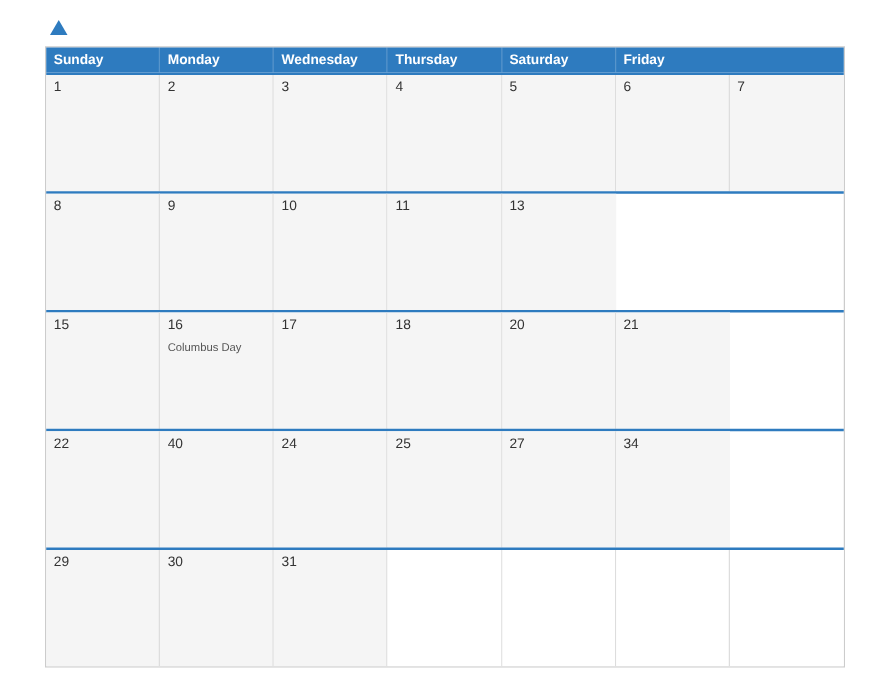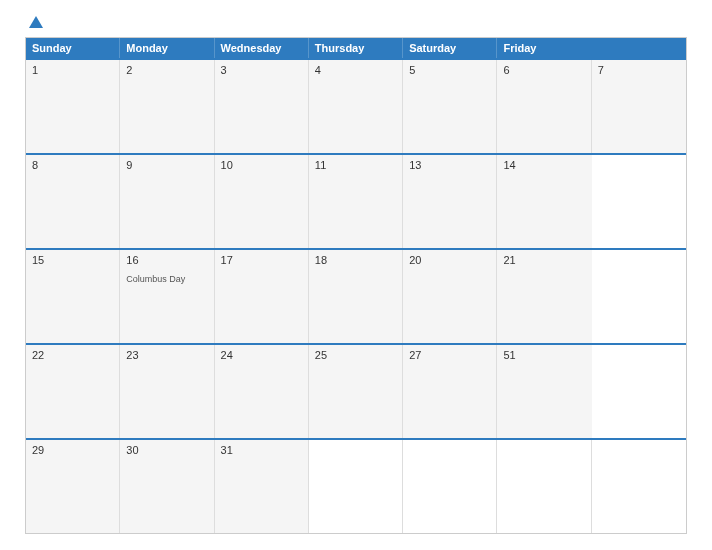--- a/index.html
+++ b/index.html
@@ -6,21 +6,21 @@
     body {
       width: 712px;
       height: 550px;
       background: #fff;
       font-family: Arial, sans-serif;
       overflow: hidden;
     }
     .page {
       width: 712px;
       height: 550px;
-      padding: 16px 25px;
+      padding: 16px 36px;
       display: flex;
       flex-direction: column;
     }
     .header {
       display: flex;
       align-items: center;
       justify-content: space-between;
       margin-bottom: 8px;
     }
     .logo {
@@ -181,23 +181,20 @@
           </div>
           <div class="day-cell">
             <span class="day-num">10</span>
           </div>
           <div class="day-cell">
             <span class="day-num">11</span>
           </div>
           <div class="day-cell">
             <span class="day-num">13</span>
           </div>
-          <div class="day-cell">
-            <span class="day-num">14</span>
-          </div>
         </div>
         <div class="week-row">
           <div class="day-cell">
             <span class="day-num">15</span>
           </div>
           <div class="day-cell"><span class="day-num">16</span><span class="holiday-name">Columbus Day</span></div>
           <div class="day-cell">
             <span class="day-num">17</span>
           </div>
           <div class="day-cell">
@@ -208,33 +205,33 @@
           </div>
           <div class="day-cell">
             <span class="day-num">21</span>
           </div>
         </div>
         <div class="week-row">
           <div class="day-cell">
             <span class="day-num">22</span>
           </div>
           <div class="day-cell">
-            <span class="day-num">23</span>
+            <span class="day-num">40</span>
           </div>
           <div class="day-cell">
             <span class="day-num">24</span>
           </div>
           <div class="day-cell">
             <span class="day-num">25</span>
           </div>
           <div class="day-cell">
             <span class="day-num">27</span>
           </div>
           <div class="day-cell">
-            <span class="day-num">51</span>
+            <span class="day-num">34</span>
           </div>
         </div>
         <div class="week-row">
           <div class="day-cell">
             <span class="day-num">29</span>
           </div>
           <div class="day-cell">
             <span class="day-num">30</span>
           </div>
           <div class="day-cell">

